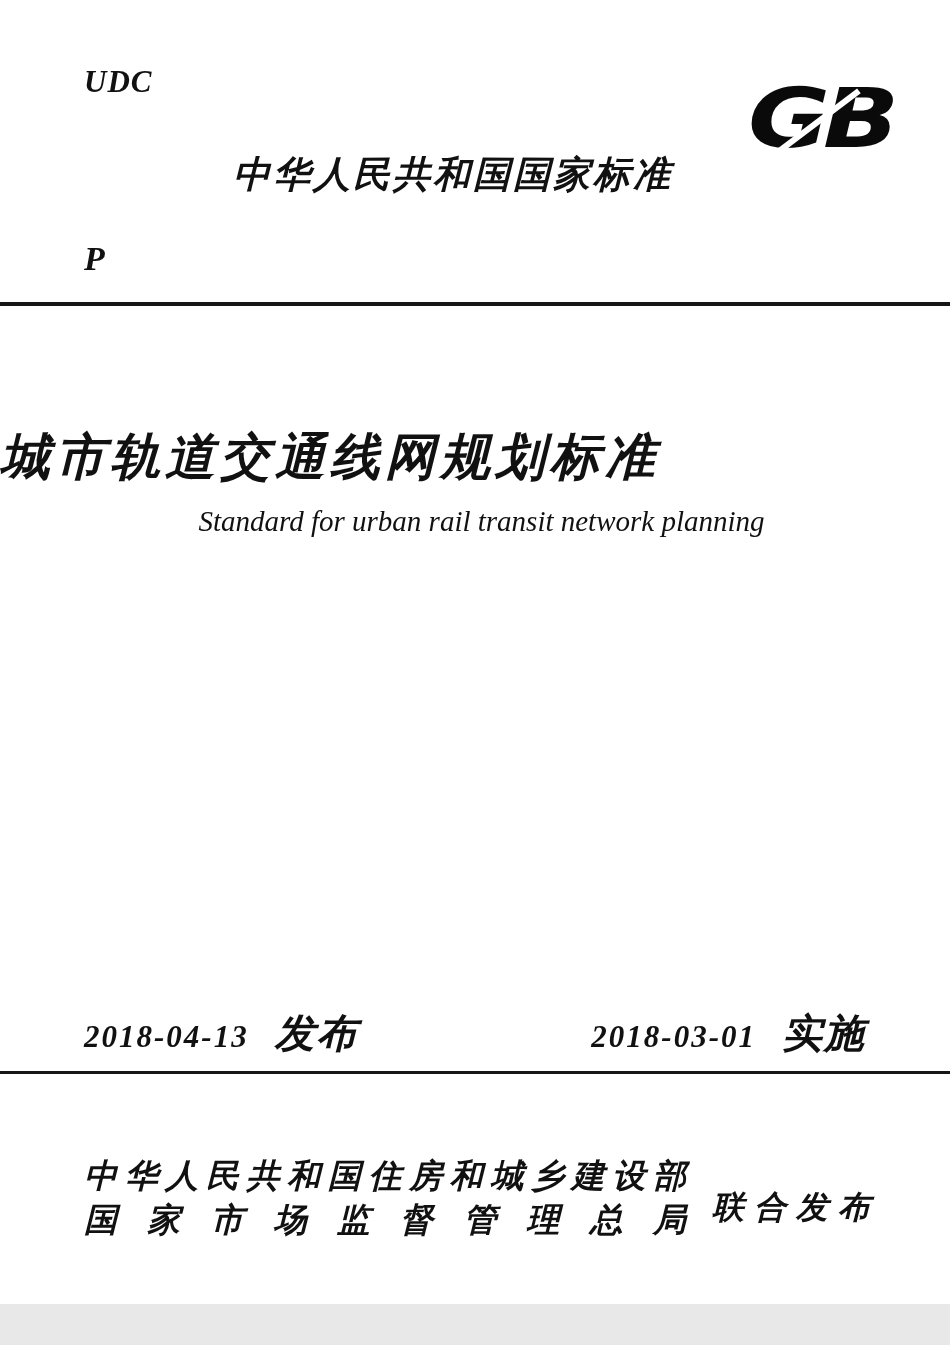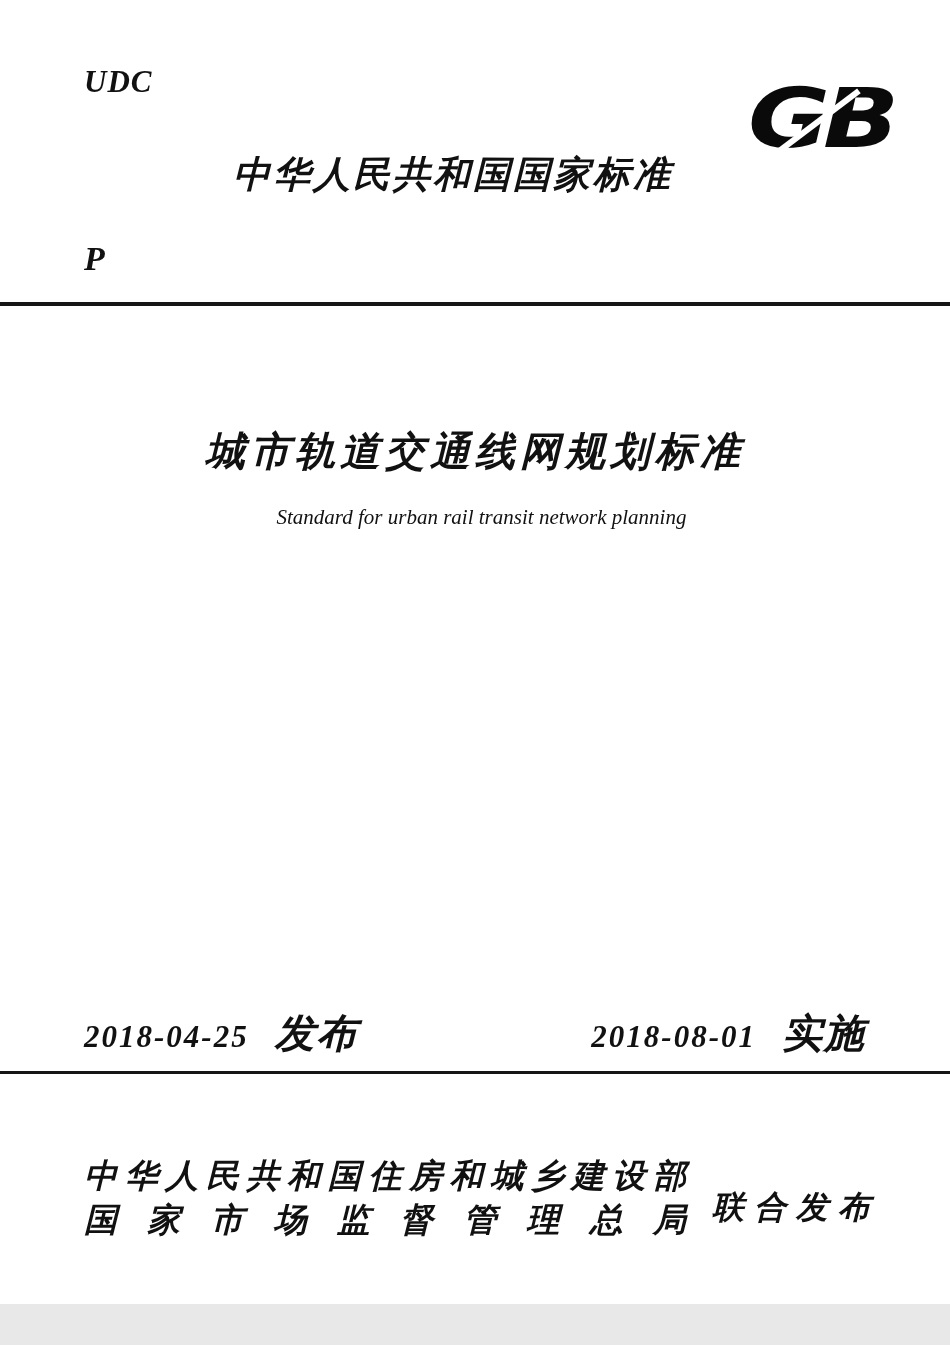--- a/index.html
+++ b/index.html
@@ -47,29 +47,29 @@
   .std-number{
     right:84px;top:242px;
     font-weight:bold;font-size:32px;letter-spacing:1px;
   }
   .rule{left:0;right:0;background:#161616;}
   .rule1{top:302px;height:4px;}
   .rule2{top:1071px;height:3px;}
 
   .title-zh{
     left:0;right:0;top:424px;
-    text-align:center;
+    text-align:left;
     font-family:"Liberation Serif", serif;
-    font-weight:bold;font-size:40px;letter-spacing:5px;
+    font-weight:bold;font-size:50px;letter-spacing:5px;
   }
   .title-en{
     left:0;right:0;top:505px;
     text-align:center;
     font-family:"Liberation Serif", serif;
-    font-weight:normal;font-size:21px;padding-left:13px;
+    font-weight:normal;font-size:29px;padding-left:13px;
   }
 
   .dates-row{
     left:84px;right:84px;top:1006px;
     display:flex;justify-content:space-between;align-items:baseline;
   }
   .date-group{display:flex;align-items:baseline;gap:26px;}
   .date-num{
     font-family:"Liberation Serif", serif;
     font-weight:bold;font-size:31px;letter-spacing:2px;
@@ -112,25 +112,25 @@
 
 
   <div class="abs rule rule1"></div>
 
   <div class="abs title-zh">城市轨道交通线网规划标准</div>
 
   <div class="abs title-en">Standard for urban rail transit network planning</div>
 
   <div class="abs dates-row">
     <div class="date-group">
-      <span class="date-num">2018-04-25</span>
+      <span class="date-num">2018-04-13</span>
       <span class="date-word">发布</span>
     </div>
     <div class="date-group">
-      <span class="date-num">2018-08-01</span>
+      <span class="date-num">2018-03-01</span>
       <span class="date-word">实施</span>
     </div>
   </div>
 
   <div class="abs rule rule2"></div>
 
   <div class="abs publishers">
     <div class="pub-line justify-chars">
         <span>中</span>
         <span>华</span>

